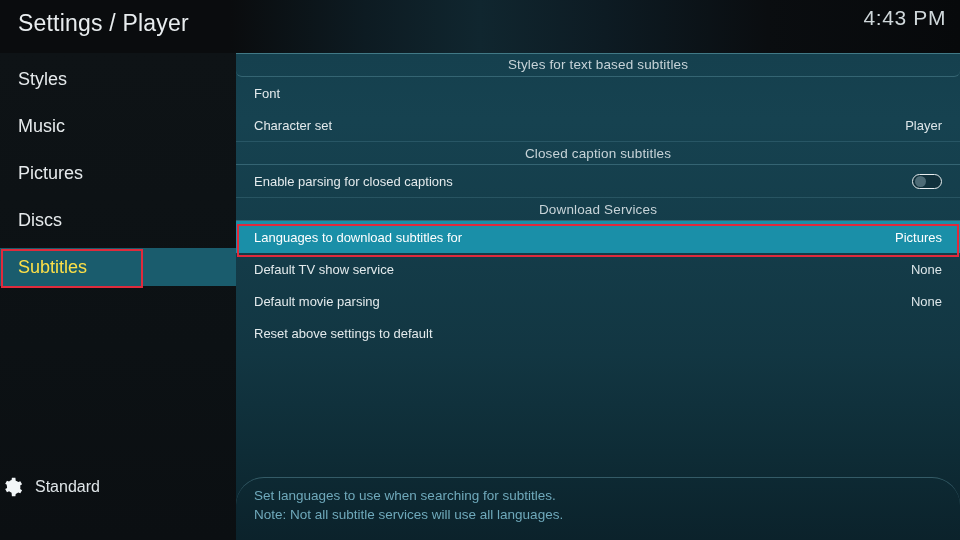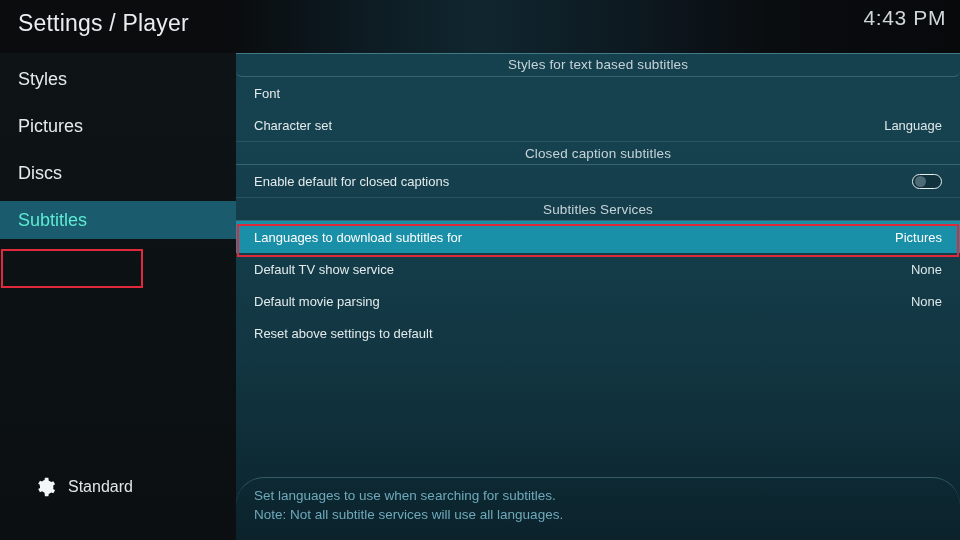--- a/index.html
+++ b/index.html
@@ -44,27 +44,27 @@
   }
   .side-item {
     position: relative;
     height: 38px; line-height: 38px;
     padding-left: 18px;
     font-size: 18px; color: #e6eaec;
     white-space: nowrap;
   }
   .side-item.selected {
     background: #1a5c6d;
-    color: #5eead4;
+    color: #fde047;
   }
   #side-list { padding-top: 7px; }
   .side-item + .side-item { margin-top: 9px; }
 
   #profile {
-    position: absolute; left: 34px; bottom: 42px;
+    position: absolute; left: 1px; bottom: 42px;
     display: flex; align-items: center; gap: 12px;
   }
   #profile .gear { width: 22px; height: 22px; display:block; }
   #profile-label { font-size: 16px; color: #dfe5e8; }
 
   
   #panel {
     position: absolute; left: 236px; top: 53px;
     width: 724px; height: 487px;
     background:
@@ -147,20 +147,21 @@
 <div id="app">
 
   <div id="header">
     <div id="header-title">Settings / Player</div>
     <div id="header-clock">4:43 PM</div>
   </div>
 
   <div id="sidebar">
     <div id="side-list">
         <div class="side-item"><span>Styles</span></div>
+        <div class="side-item"><span>Music</span></div>
         <div class="side-item"><span>Pictures</span></div>
         <div class="side-item"><span>Discs</span></div>
         <div class="side-item selected"><span>Subtitles</span></div>
       </div>
     <div id="profile">
       <span class="gear">
         <svg viewBox="0 0 24 24" width="22" height="22" aria-hidden="true">
           <path fill="#f2f6f8" d="M12 8.4a3.6 3.6 0 1 0 0 7.2 3.6 3.6 0 0 0 0-7.2zm9.1 3.6c0-.55-.05-1.08-.14-1.6l2.04-1.3-1.9-3.3-2.26.86a8.9 8.9 0 0 0-2.77-1.6L15.7 2h-3.8l-.37 2.46a8.9 8.9 0 0 0-2.77 1.6L6.5 5.2 4.6 8.5l2.04 1.3c-.9.52-.14 1.05-.14 1.6s.05 1.08.14 1.6L4.6 14.3l1.9 3.3 2.26-.86a8.9 8.9 0 0 0 2.77 1.6L11.9 22h3.8l.37-2.46a8.9 8.9 0 0 0 2.77-1.6l2.26.86 1.9-3.3-2.04-1.3c.09-.52.14-1.05.14-1.6z"></path>
         </svg>
       </span>
@@ -169,30 +170,30 @@
   </div>
 
   <div id="panel">
     <div id="rows">
         <div class="section-head first">Styles for text based subtitles</div>
         <div class="row">
           <span class="label">Font</span>
         </div>
         <div class="row">
           <span class="label">Character set</span>
-          <span class="value">Language</span>
+          <span class="value">Player</span>
         </div>
         <div class="section-head">Closed caption subtitles</div>
         <div class="row">
-          <span class="label">Enable default for closed captions</span>
+          <span class="label">Enable parsing for closed captions</span>
           <span class="toggle">
             <span class="knob"></span>
           </span>
         </div>
-        <div class="section-head">Subtitles Services</div>
+        <div class="section-head">Download Services</div>
         <div class="row highlight">
           <span class="label">Languages to download subtitles for</span>
           <span class="value">Pictures</span>
         </div>
         <div class="row">
           <span class="label">Default TV show service</span>
           <span class="value">None</span>
         </div>
         <div class="row">
           <span class="label">Default movie parsing</span>

